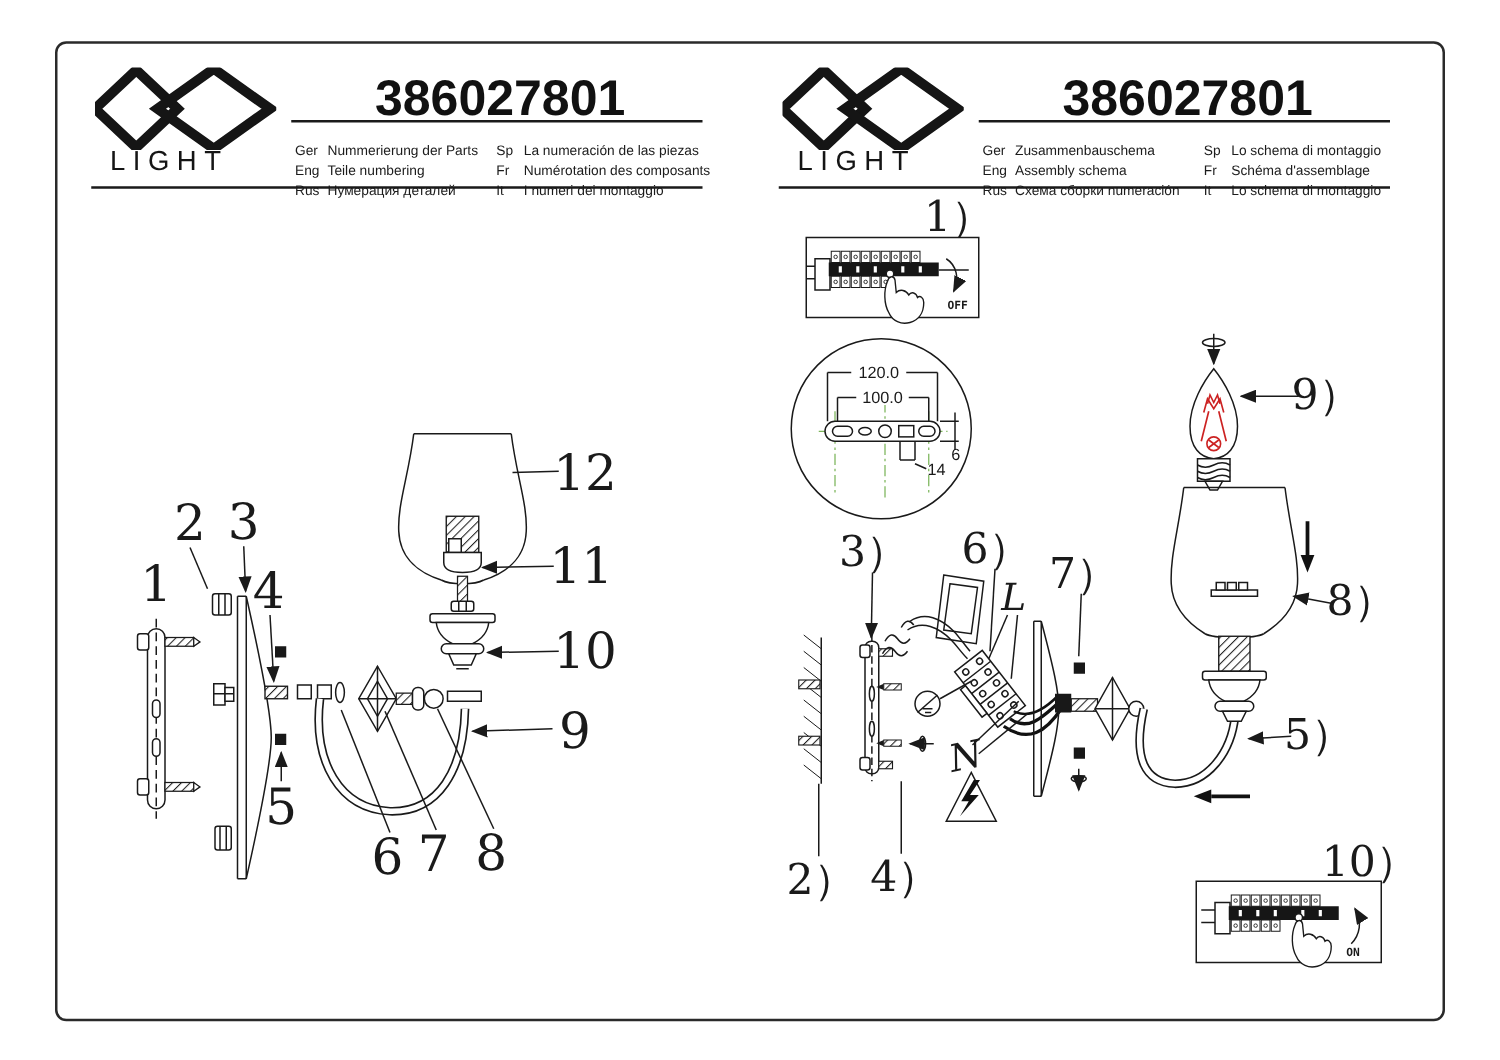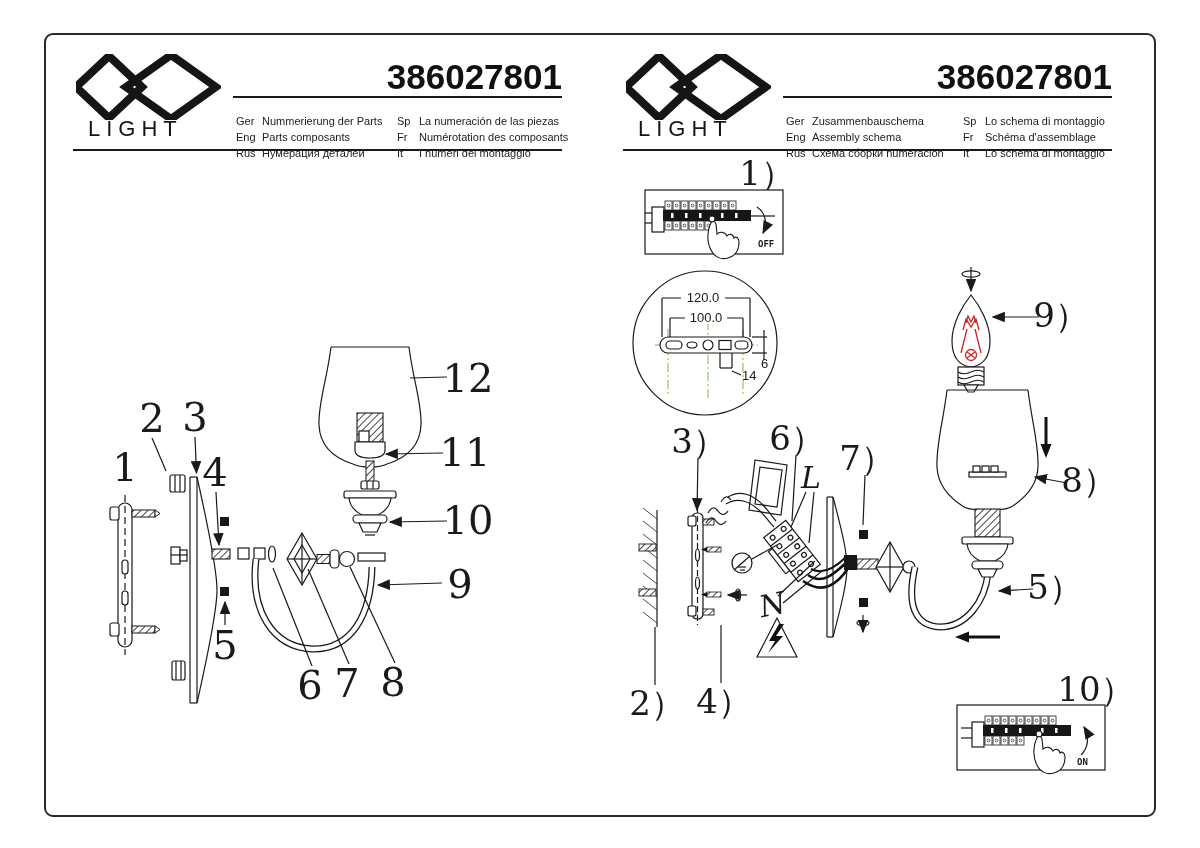--- a/index.html
+++ b/index.html
@@ -3,21 +3,21 @@
 <meta charset="utf-8">
 <style>
   html,body{margin:0;padding:0;background:#ffffff;}
   #page{position:relative;width:1200px;height:848px;background:#ffffff;overflow:hidden;
         font-family:"Liberation Sans",sans-serif;color:#1a1a1a;}
   #sheet-border{position:absolute;left:44px;top:33px;width:1108px;height:780px;
         border:2px solid #2a2a2a;border-radius:9px;}
   .logo-svg{position:absolute;}
   .logo-text{position:absolute;font-size:22px;letter-spacing:6px;color:#151515;
         font-family:"Liberation Sans",sans-serif;text-align:right;}
-  .part-number{position:absolute;width:262px;text-align:right;font-size:35px;font-weight:700;
+  .part-number{position:absolute;width:262px;font-size:40px;font-weight:700;
         color:#111;font-family:"Liberation Sans",sans-serif;letter-spacing:0px;}
   .hrule{position:absolute;height:2px;background:#1a1a1a;}
   .lang-col{position:absolute;font-size:11px;line-height:16px;color:#1b1b1b;white-space:nowrap;margin-top:12px;}
   .lang-row{display:flex;}
   .lang-code{width:26px;flex:0 0 26px;}
   .lang-text{}
   svg text{font-family:"DejaVu Serif",serif;fill:#1a1a1a;}
   svg .lbl{font-size:40px;}
   svg .slbl{font-size:34px;}
   svg .dim{font-size:13px;font-family:"Liberation Sans",sans-serif;}
@@ -39,21 +39,21 @@
   <div class="logo-text" style="left:88px;top:116px;">LIGHT</div>
   <div class="part-number" style="left:300px;top:57px;">386027801</div>
   <div class="hrule" style="left:233px;top:96px;width:329px;"></div>
   <div class="lang-col" style="left:236px;top:101px;">
     <div class="lang-row">
       <span class="lang-code">Ger</span>
       <span class="lang-text">Nummerierung der Parts</span>
       </div>
     <div class="lang-row">
       <span class="lang-code">Eng</span>
-      <span class="lang-text">Parts composants</span>
+      <span class="lang-text">Teile numbering</span>
       </div>
     <div class="lang-row">
       <span class="lang-code">Rus</span>
       <span class="lang-text">Нумерация деталей</span>
       </div>
   </div>
   <div class="lang-col" style="left:397px;top:101px;">
     <div class="lang-row">
       <span class="lang-code" style="width:22px;flex-basis:22px;">Sp</span>
       <span class="lang-text">La numeración de las piezas</span>

